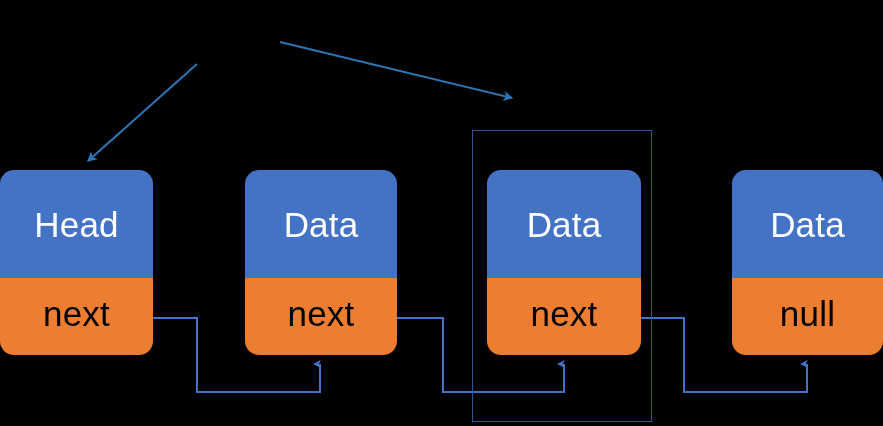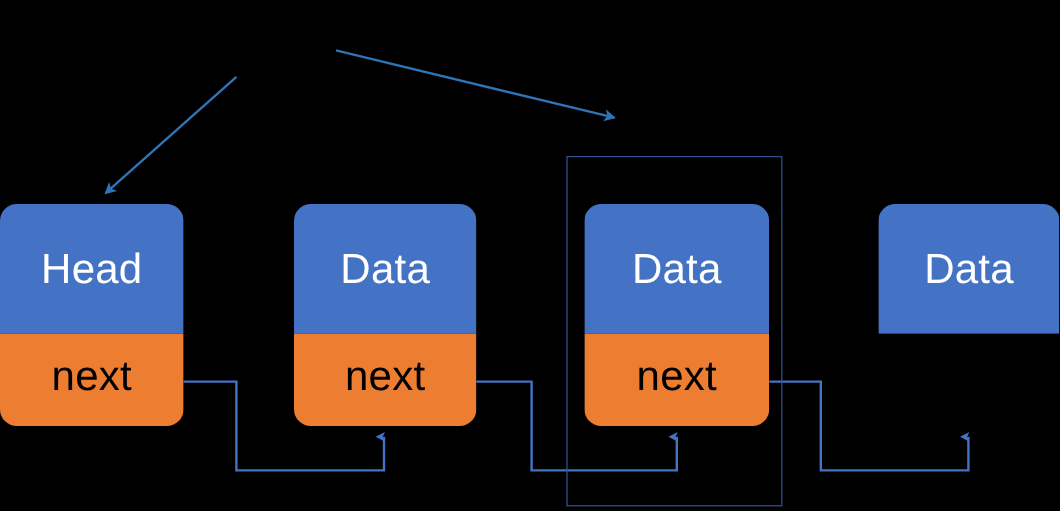--- a/index.html
+++ b/index.html
@@ -111,15 +111,16 @@
     <div class="node-next" style="background:#ED7D31">next</div>
   </div>
 
   <div class="node" id="node-3">
     <div class="node-data" style="background:#4472C4">Data</div>
     <div class="node-next" style="background:#ED7D31">next</div>
   </div>
 
   <div class="node" id="node-4">
     <div class="node-data" style="background:#4472C4">Data</div>
+    <div class="node-next" style="background:#ED7D31">null</div>
   </div>
 
 </div>
 
 </body></html>

